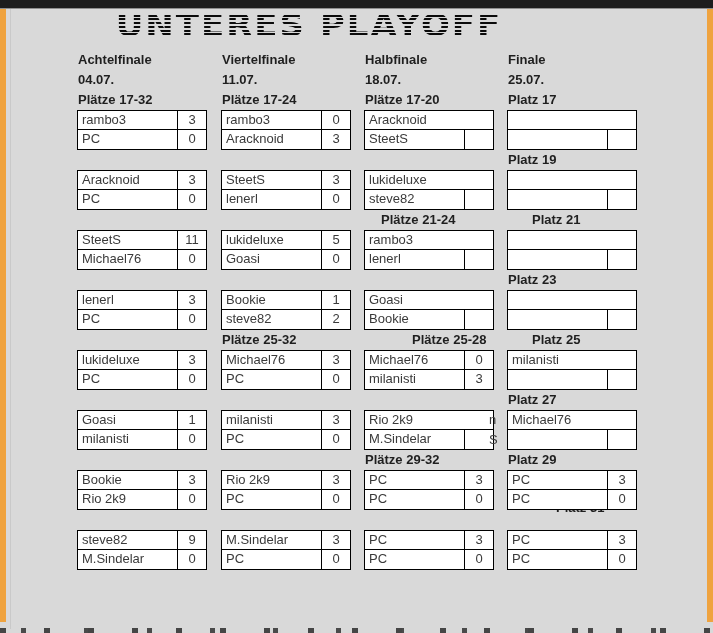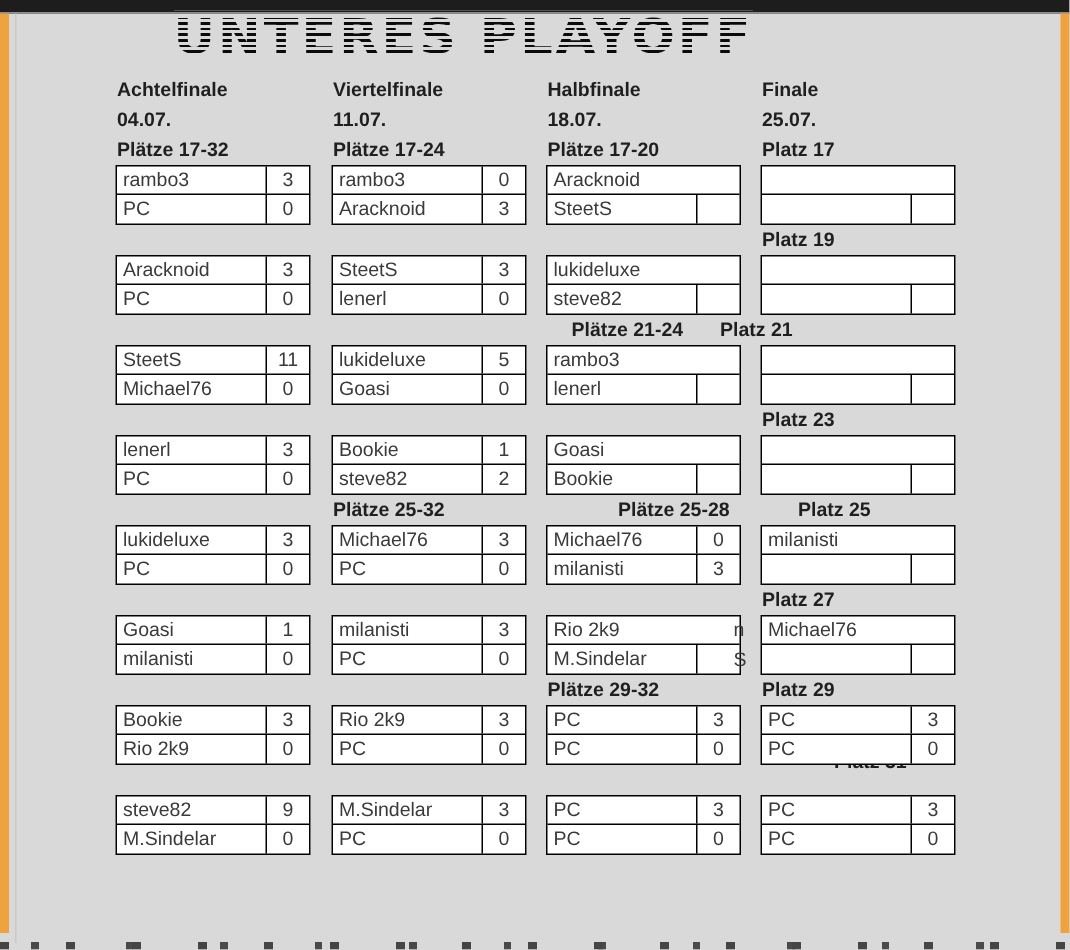--- a/index.html
+++ b/index.html
@@ -315,21 +315,21 @@
       </div>
       <div class="mrow ">
         <div class="pcell">PC</div>
         <div class="scell">0</div>
       </div>
     </div>
     <div class="col-title" style="left: 508px; top: 50px;">Finale</div>
     <div class="col-date" style="left: 508px; top: 70px;">25.07.</div>
     <div class="group-label" style="left: 508px; top: 90px;">Platz 17</div>
     <div class="group-label" style="left: 508px; top: 150px;">Platz 19</div>
-    <div class="group-label" style="left: 480px; top: 210px;">Platz 21</div>
+    <div class="group-label" style="left: 532px; top: 210px;">Platz 21</div>
     <div class="group-label" style="left: 508px; top: 270px;">Platz 23</div>
     <div class="group-label" style="left: 508px; top: 330px; margin-left: 24px;">Platz 25</div>
     <div class="group-label" style="left: 508px; top: 390px;">Platz 27</div>
     <div class="group-label" style="left: 508px; top: 450px;">Platz 29</div>
     <div class="group-label" style="left: 508px; top: 498px; margin-left: 48px;">Platz 31</div>
     <div class="match" style="left: 507px; top: 110px;">
       <div class="mrow first">
         <div class="pcell"></div>
         <div class="scell"></div>
       </div>

